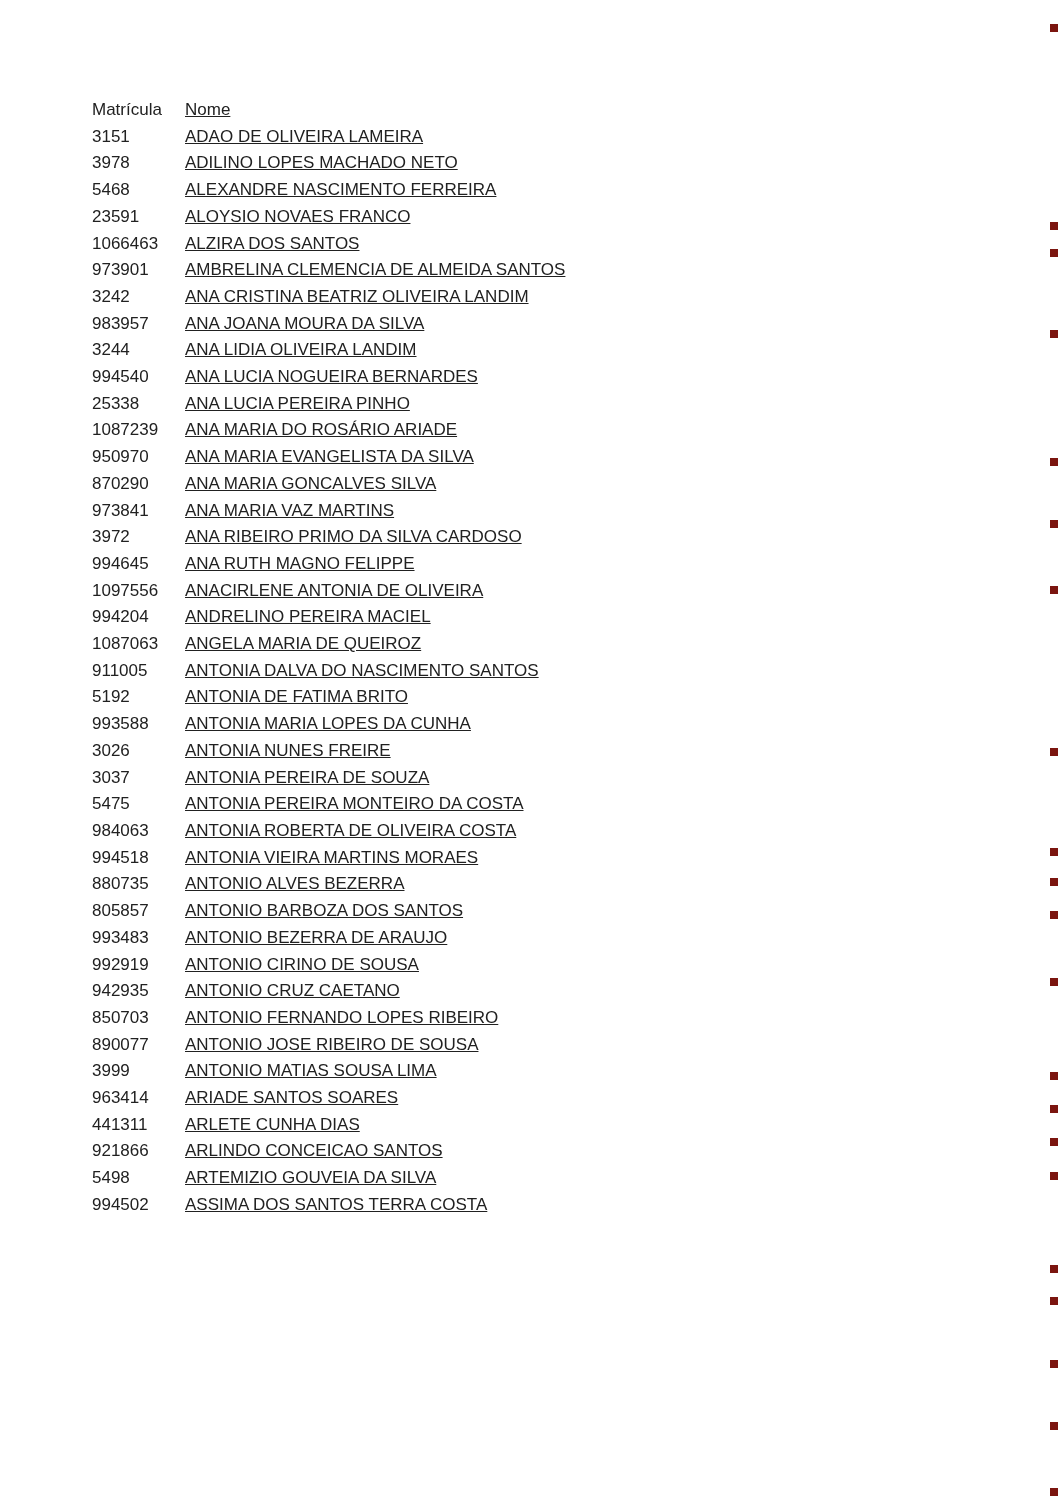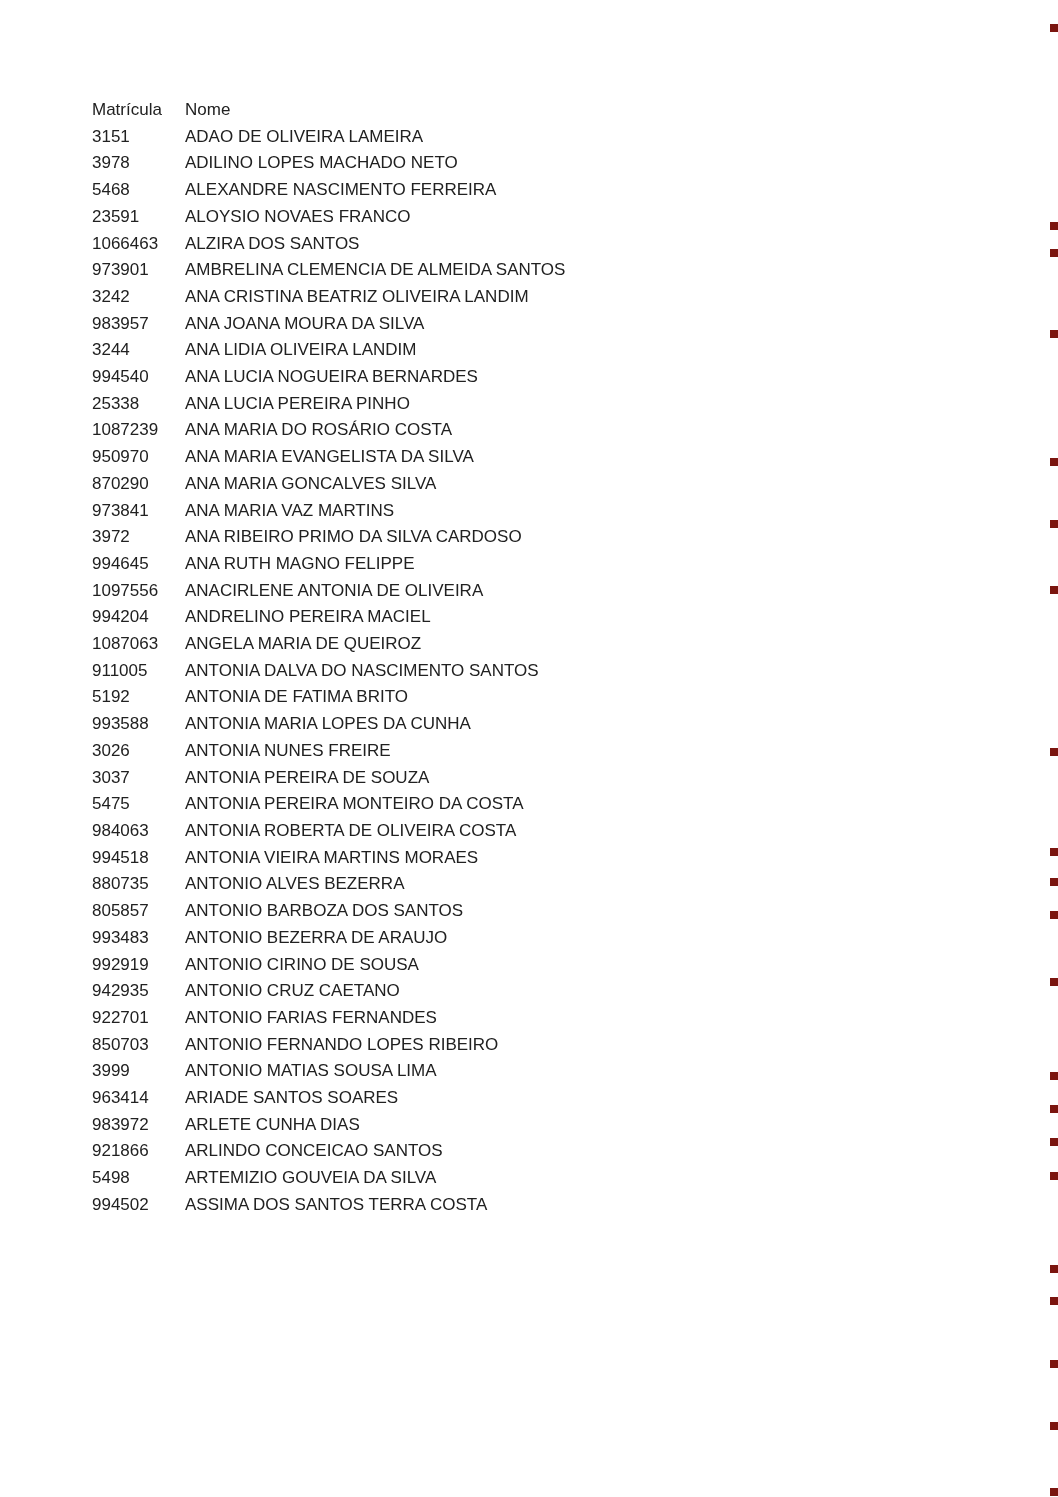--- a/index.html
+++ b/index.html
@@ -30,20 +30,21 @@
   }
   .cell {
     white-space: nowrap;
   }
   .col-matricula {
     flex: 0 0 93px;
     width: 93px;
   }
   .col-nome {
     flex: 1 1 auto;
+    text-decoration: underline;
   }
   .edge-mark {
     position: absolute;
     right: 0;
     width: 8px;
     height: 8px;
   }
 </style>
 </head>
 <body>
@@ -106,21 +107,21 @@
     <div class="cell col-nome">ANA LUCIA NOGUEIRA BERNARDES</div>
   </div>
 
   <div class="row">
     <div class="cell col-matricula">25338</div>
     <div class="cell col-nome">ANA LUCIA PEREIRA PINHO</div>
   </div>
 
   <div class="row">
     <div class="cell col-matricula">1087239</div>
-    <div class="cell col-nome">ANA MARIA DO ROSÁRIO COSTA</div>
+    <div class="cell col-nome">ANA MARIA DO ROSÁRIO ARIADE</div>
   </div>
 
   <div class="row">
     <div class="cell col-matricula">950970</div>
     <div class="cell col-nome">ANA MARIA EVANGELISTA DA SILVA</div>
   </div>
 
   <div class="row">
     <div class="cell col-matricula">870290</div>
     <div class="cell col-nome">ANA MARIA GONCALVES SILVA</div>
@@ -215,45 +216,45 @@
   <div class="row">
     <div class="cell col-matricula">992919</div>
     <div class="cell col-nome">ANTONIO CIRINO DE SOUSA</div>
   </div>
 
   <div class="row">
     <div class="cell col-matricula">942935</div>
     <div class="cell col-nome">ANTONIO CRUZ CAETANO</div>
   </div>
 
-  <div class="row">
-    <div class="cell col-matricula">922701</div>
-    <div class="cell col-nome">ANTONIO FARIAS FERNANDES</div>
-  </div>
 
   <div class="row">
     <div class="cell col-matricula">850703</div>
     <div class="cell col-nome">ANTONIO FERNANDO LOPES RIBEIRO</div>
   </div>
 
+  <div class="row">
+    <div class="cell col-matricula">890077</div>
+    <div class="cell col-nome">ANTONIO JOSE RIBEIRO DE SOUSA</div>
+  </div>
 
 
 
   <div class="row">
     <div class="cell col-matricula">3999</div>
     <div class="cell col-nome">ANTONIO MATIAS SOUSA LIMA</div>
   </div>
 
   <div class="row">
     <div class="cell col-matricula">963414</div>
     <div class="cell col-nome">ARIADE SANTOS SOARES</div>
   </div>
 
   <div class="row">
-    <div class="cell col-matricula">983972</div>
+    <div class="cell col-matricula">441311</div>
     <div class="cell col-nome">ARLETE CUNHA DIAS</div>
   </div>
 
   <div class="row">
     <div class="cell col-matricula">921866</div>
     <div class="cell col-nome">ARLINDO CONCEICAO SANTOS</div>
   </div>
 
 
   <div class="row">

